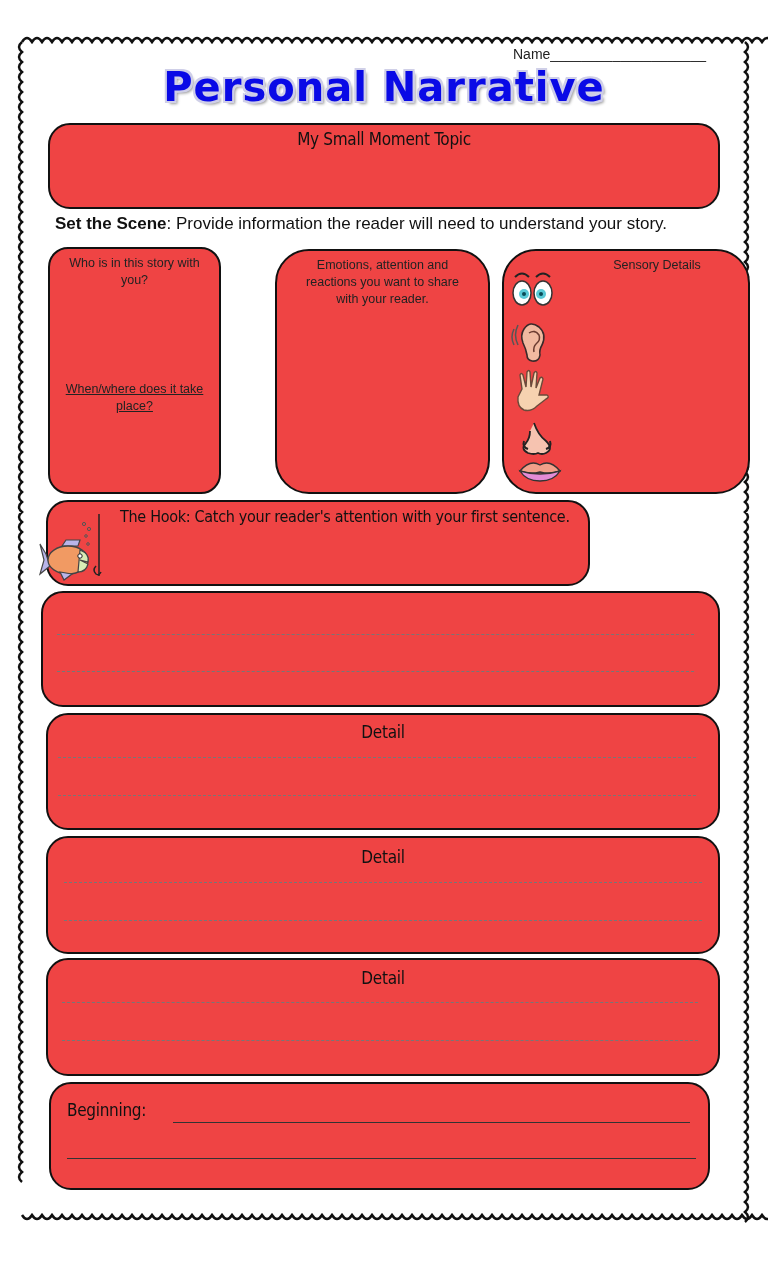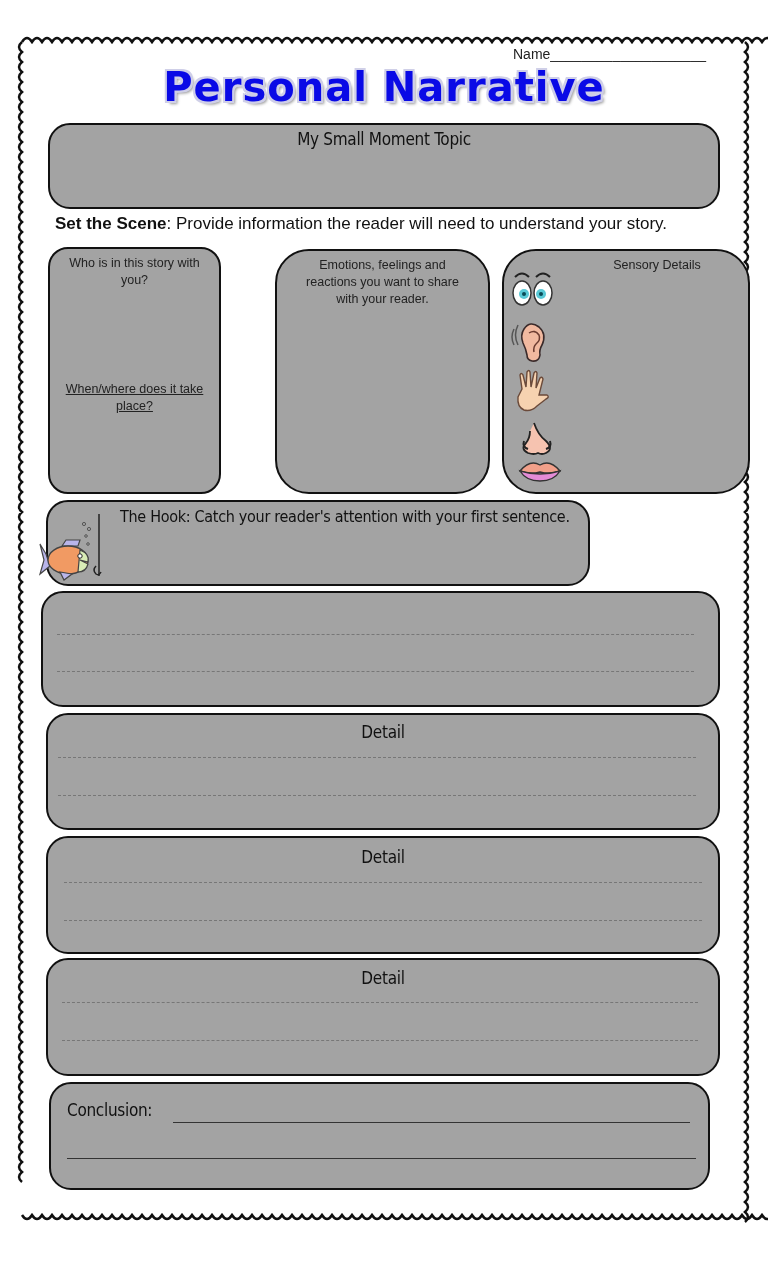--- a/index.html
+++ b/index.html
@@ -1,19 +1,19 @@
 <!DOCTYPE html>
 <html><head>
 <meta charset="utf-8">
 <style>
   html, body { margin:0; padding:0; background:#ffffff; }
   body { width:768px; height:1265px; position:relative; overflow:hidden; font-family:"Liberation Sans", sans-serif; color:#111; }
   .frame { position:absolute; left:0; top:0; width:768px; height:1265px; }
   .abs { position:absolute; }
-  .box { position:absolute; border:2.5px solid #111; border-radius:22px; background:#a3a3a3; box-sizing:border-box; }
+  .box { position:absolute; border:2.5px solid #111; border-radius:22px; background:#ef4444; box-sizing:border-box; }
   .hand { font-family:"DejaVu Sans", sans-serif; font-stretch:condensed; letter-spacing:-0.3px; }
   .calibri { font-family:"Liberation Sans", sans-serif; }
   .name-line { position:absolute; left:513px; top:46px; font-size:14px; color:#222; }
   .title { position:absolute; left:0; width:768px; top:64px; text-align:center; font-family:"DejaVu Sans", sans-serif; font-weight:bold; font-size:40px; color:#0a0ae6; letter-spacing:1px;
     text-shadow: -2px -2px 0 #cfcfe8, 2px -2px 0 #cfcfe8, -2px 2px 0 #cfcfe8, 2px 2px 0 #cfcfe8, 0 2px 0 #cfcfe8, 0 -2px 0 #cfcfe8, 2px 0 0 #cfcfe8, -2px 0 0 #cfcfe8, 3px 3px 3px #999; }
   .box-title { position:absolute; left:0; right:0; text-align:center; font-size:17px; }
   .scene { position:absolute; left:55px; top:214px; font-size:17px; color:#111; }
   .scene b { font-weight:bold; }
   .small { font-size:12.5px; color:#222; text-align:center; line-height:17px; }
   .dash { position:absolute; height:0; border-top:1.5px dashed #777; }
@@ -42,21 +42,21 @@
 <div class="scene calibri" style="left:55px;">
   <b>Set the Scene</b><span>: Provide information the reader will need to understand your story.</span>
 </div>
 
 <div class="box" style="left:48px; top:247px; width:173px; height:247px; border-radius:20px;">
   <div class="abs small calibri" style="left:4px; right:4px; top:6px;">Who is in this story with you?</div>
   <div class="abs small calibri" style="left:2px; right:2px; top:132px;text-decoration:underline;">When/where does it take place?</div>
 </div>
 
 <div class="box" style="left:275px; top:249px; width:215px; height:245px; border-radius:34px;">
-  <div class="abs small calibri" style="left:18px; right:18px; top:6px;">Emotions, feelings and reactions you want to share with your reader.</div>
+  <div class="abs small calibri" style="left:18px; right:18px; top:6px;">Emotions, attention and reactions you want to share with your reader.</div>
 </div>
 
 <div class="box" style="left:502px; top:249px; width:248px; height:245px; border-radius:34px;">
   <div class="abs small calibri" style="left:70px; right:8px; top:6px;">Sensory Details</div>
 
   <div class="abs" style="left:7px; top:18px;">
     <svg width="44" height="40" viewBox="0 0 44 40">
       <path d="M4,8 q7,-7 14,0" fill="none" stroke="#222" stroke-width="2"></path>
       <path d="M25,8 q7,-7 14,0" fill="none" stroke="#222" stroke-width="2"></path>
       <ellipse cx="11" cy="24" rx="9" ry="12" fill="#fff" stroke="#333" stroke-width="1.5"></ellipse>
@@ -134,16 +134,16 @@
   <div class="dash" style="left:16px; right:16px; top:82px;"></div>
 </div>
 
 <div class="box" style="left:46px; top:958px; width:674px; height:118px;">
   <div class="box-title hand" style="top:8px;">Detail</div>
   <div class="dash" style="left:14px; right:20px; top:42px;"></div>
   <div class="dash" style="left:14px; right:20px; top:80px;"></div>
 </div>
 
 <div class="box" style="left:49px; top:1082px; width:661px; height:108px;">
-  <div class="abs hand" style="left:16px; top:16px; font-size:17px;">Conclusion:</div>
+  <div class="abs hand" style="left:16px; top:16px; font-size:17px;">Beginning:</div>
   <div class="solid" style="left:122px; right:18px; top:38px;"></div>
   <div class="solid" style="left:16px; right:12px; top:74px;"></div>
 </div>
 
 </body></html>

